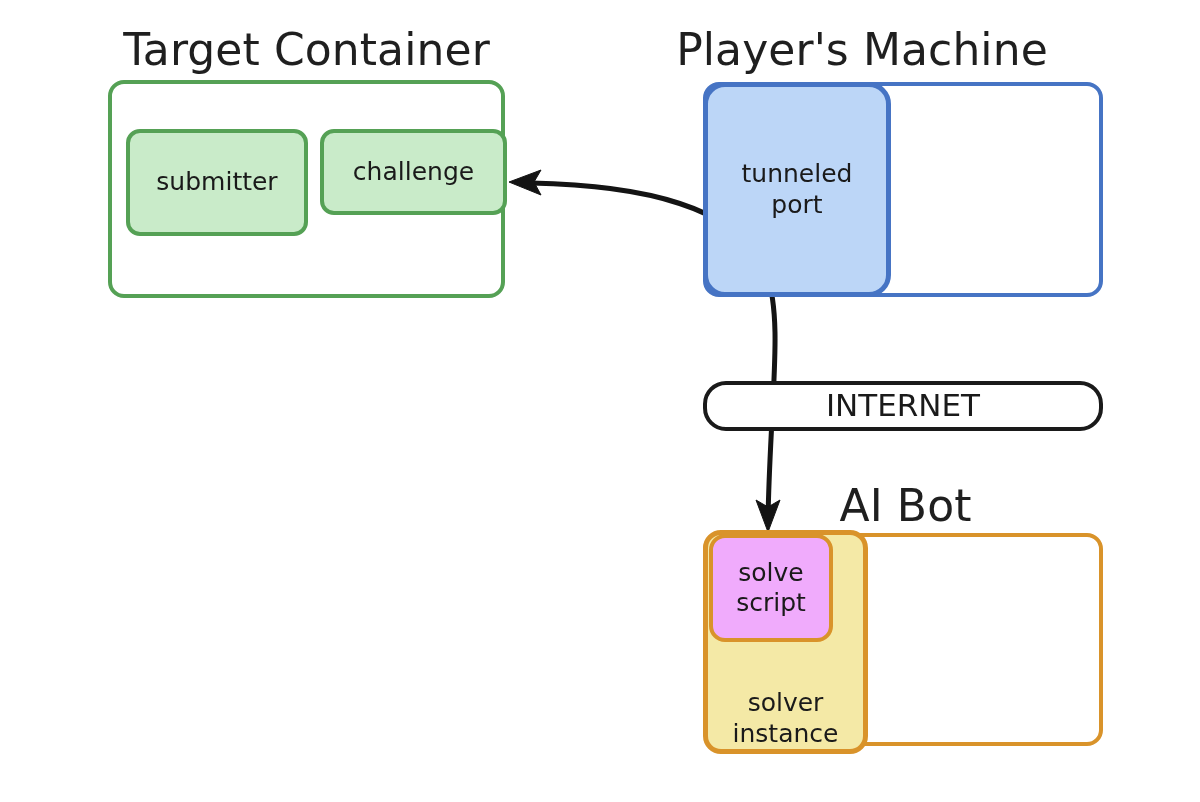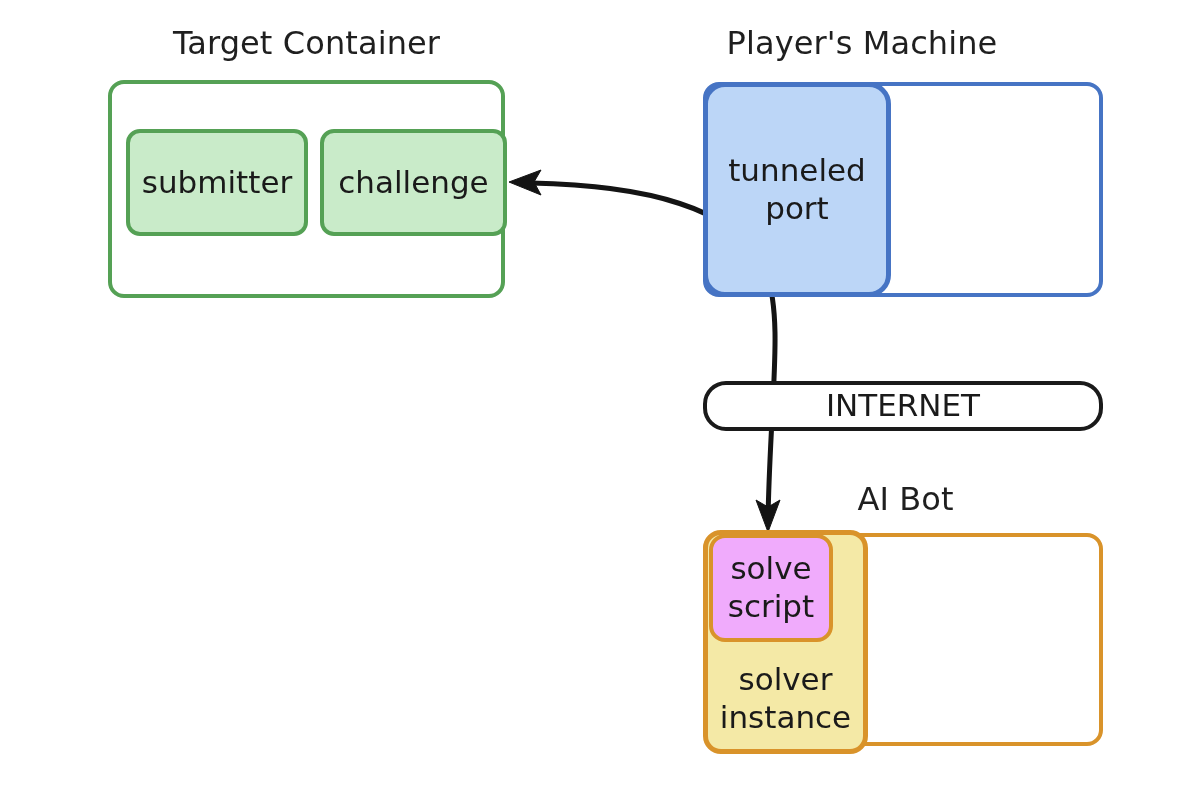--- a/index.html
+++ b/index.html
@@ -16,21 +16,21 @@
     width: 1200px;
     height: 802px;
     background: #ffffff;
     overflow: hidden;
   }
 
   
   .group-title {
     position: absolute;
     font-family: "DejaVu Sans", sans-serif;
-    font-size: 32px;
+    font-size: 44px;
     line-height: 1.1;
     color: #1f1f1f;
     white-space: nowrap;
     text-align: center;
     letter-spacing: 0.1px;
   }
 
   
   .box {
     position: absolute;
@@ -44,21 +44,21 @@
   .node {
     position: absolute;
     box-sizing: border-box;
     border-style: solid;
     border-radius: 14px;
     display: flex;
     align-items: center;
     justify-content: center;
     text-align: center;
     font-family: "DejaVu Sans", sans-serif;
-    font-size: 31px;
+    font-size: 25px;
     line-height: 1.22;
     color: #1a1a1a;
     white-space: pre-line;
   }
 
   
   #target-container-box {
     left: 108px;  top: 80px;
     width: 397px; height: 218px;
     border-width: 4px;
@@ -67,21 +67,21 @@
   }
   #node-submitter {
     left: 126px; top: 129px;
     width: 182px; height: 107px;
     border-width: 4px;
     border-color: #55a155;
     background: #c9ebc9;
   }
   #node-challenge {
     left: 320px; top: 129px;
-    width: 187px; height: 107px;
+    width: 187px; height: 86px;
     border-width: 4px;
     border-color: #55a155;
     background: #c9ebc9;
   }
 
   
   #players-machine-box {
     left: 703px; top: 82px;
     width: 400px; height: 215px;
     border-width: 4px;
@@ -117,21 +117,20 @@
     background: #ffffff;
   }
   #node-solver-instance {
     left: 703px; top: 530px;
     width: 165px; height: 224px;
     border-width: 5px;
     border-color: #d9932a;
     background: #f4e9a6;
     border-radius: 18px;
     align-items: flex-end;
-    padding-bottom: 12px;
   }
   #node-solve-script {
     left: 709px; top: 534px;
     width: 124px; height: 108px;
     border-width: 4px;
     border-color: #d9932a;
     background: #f0abfc;
     border-radius: 16px;
   }
 

